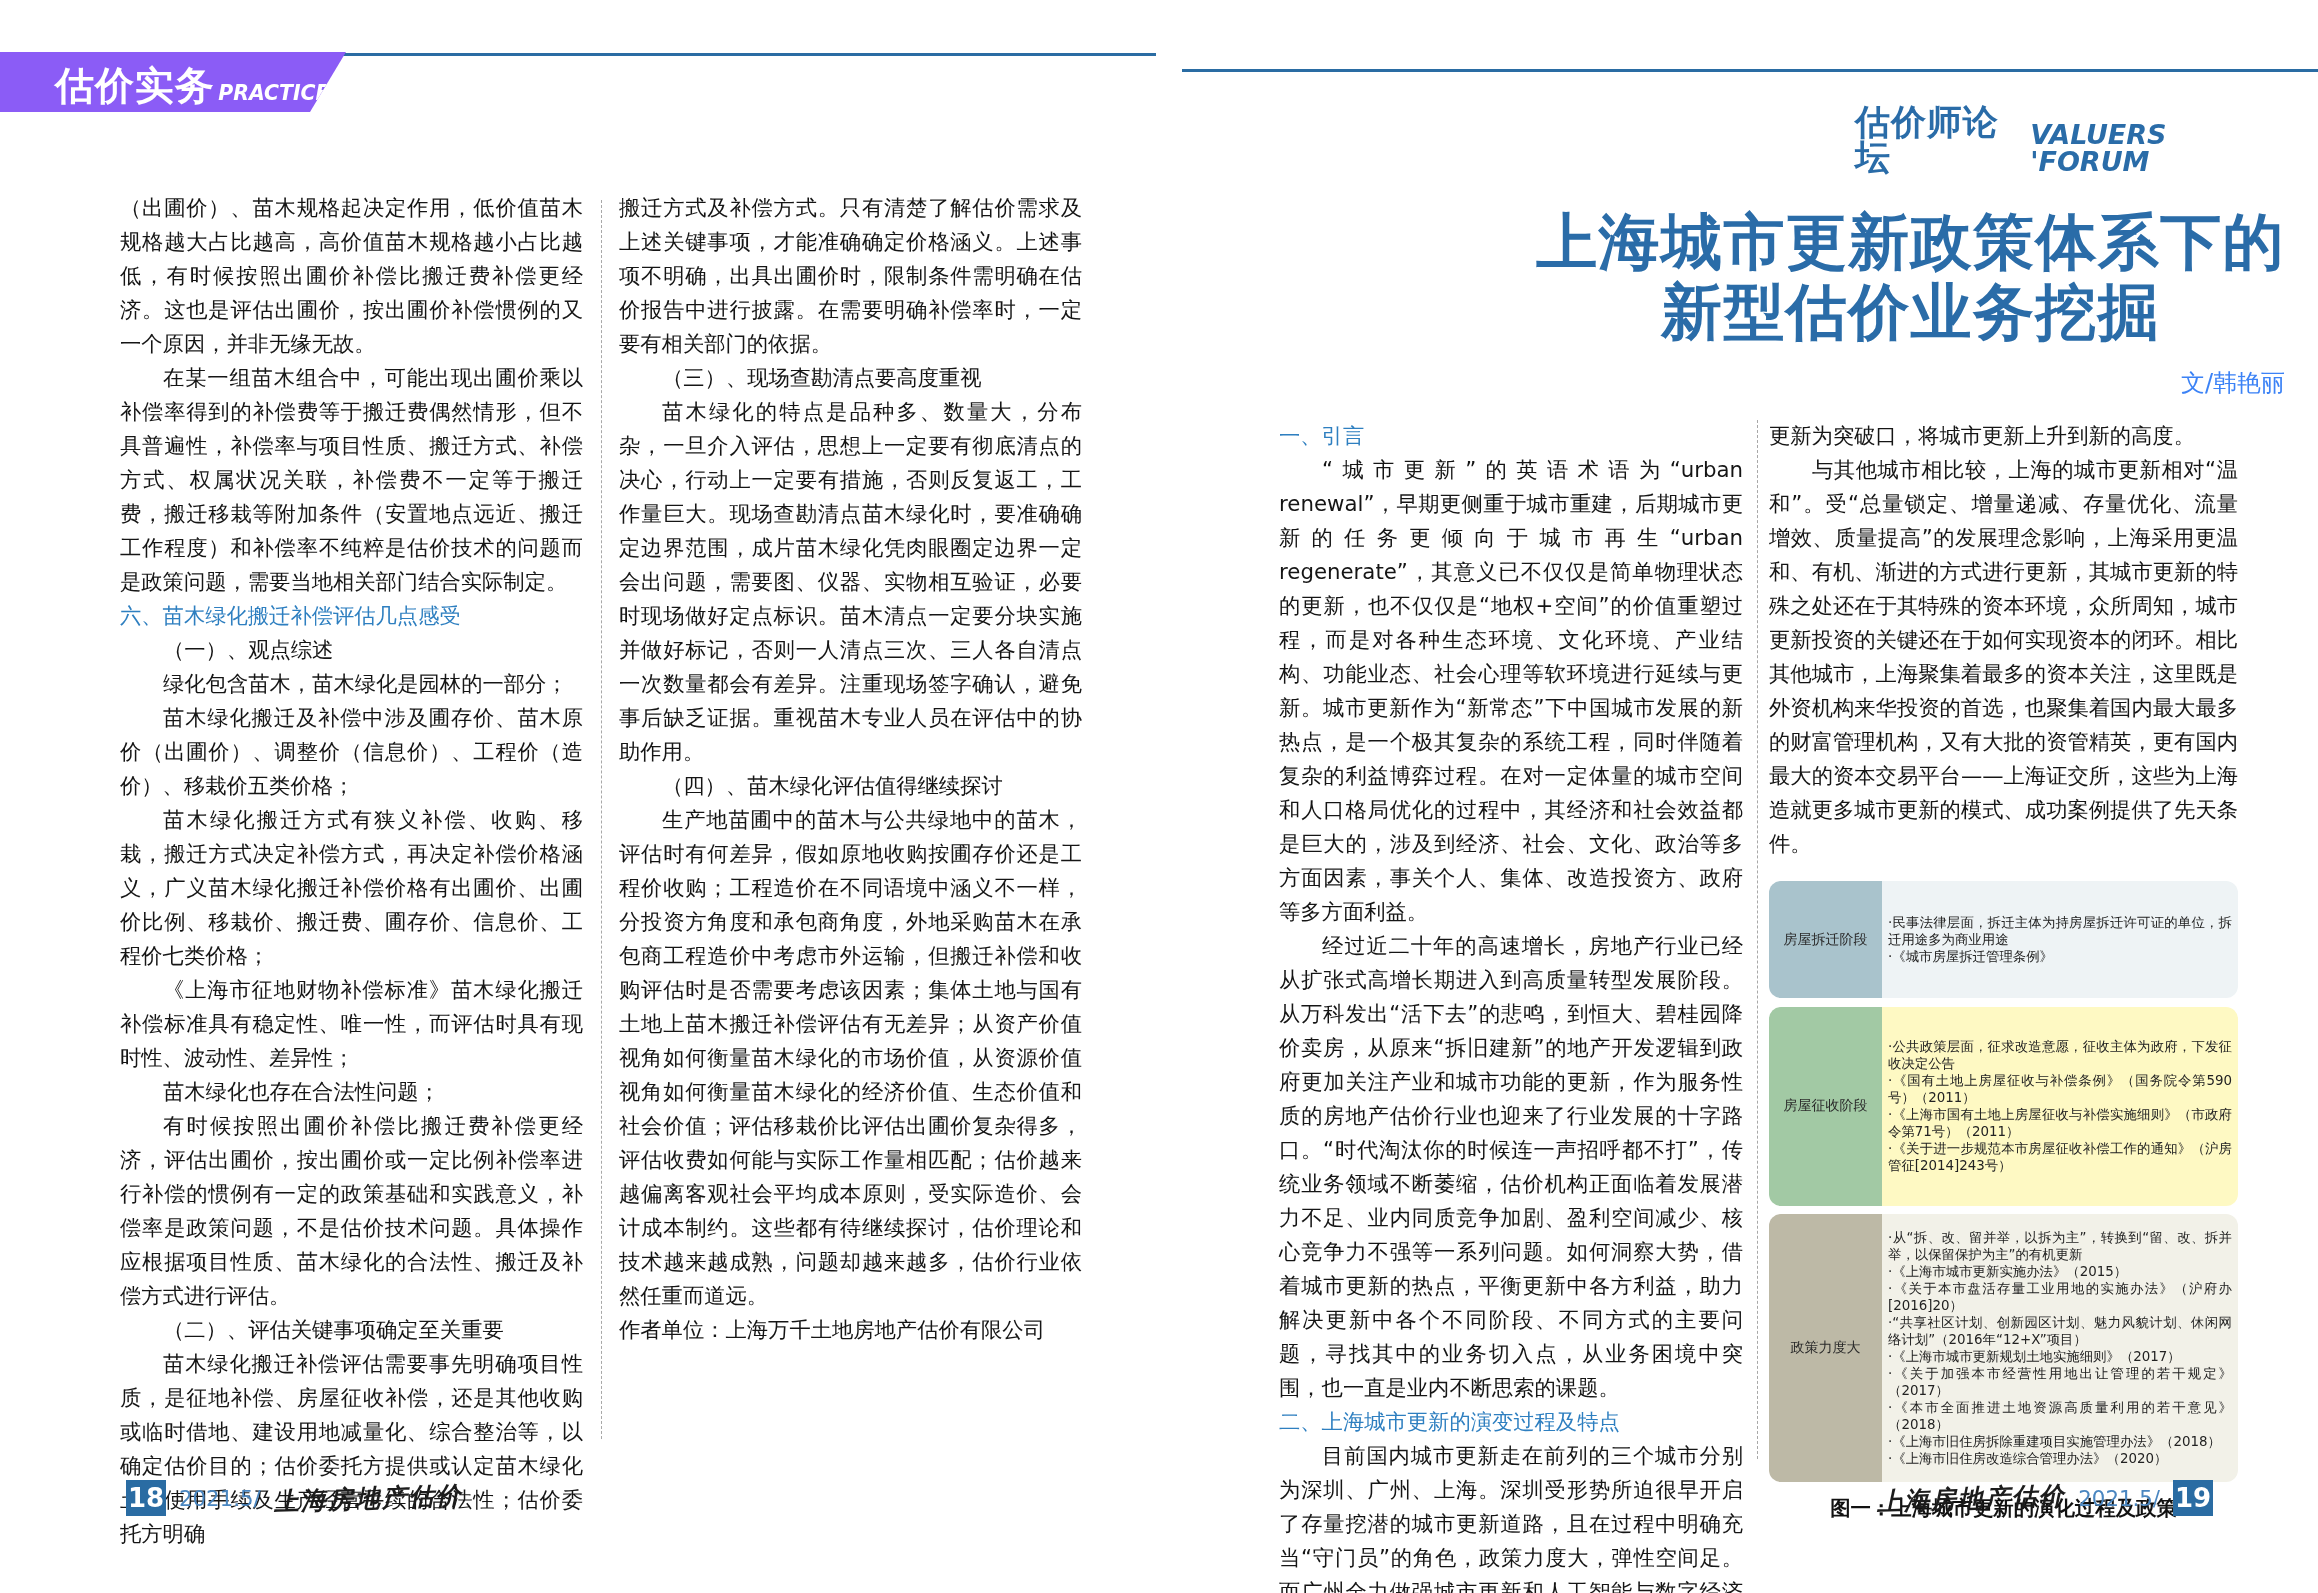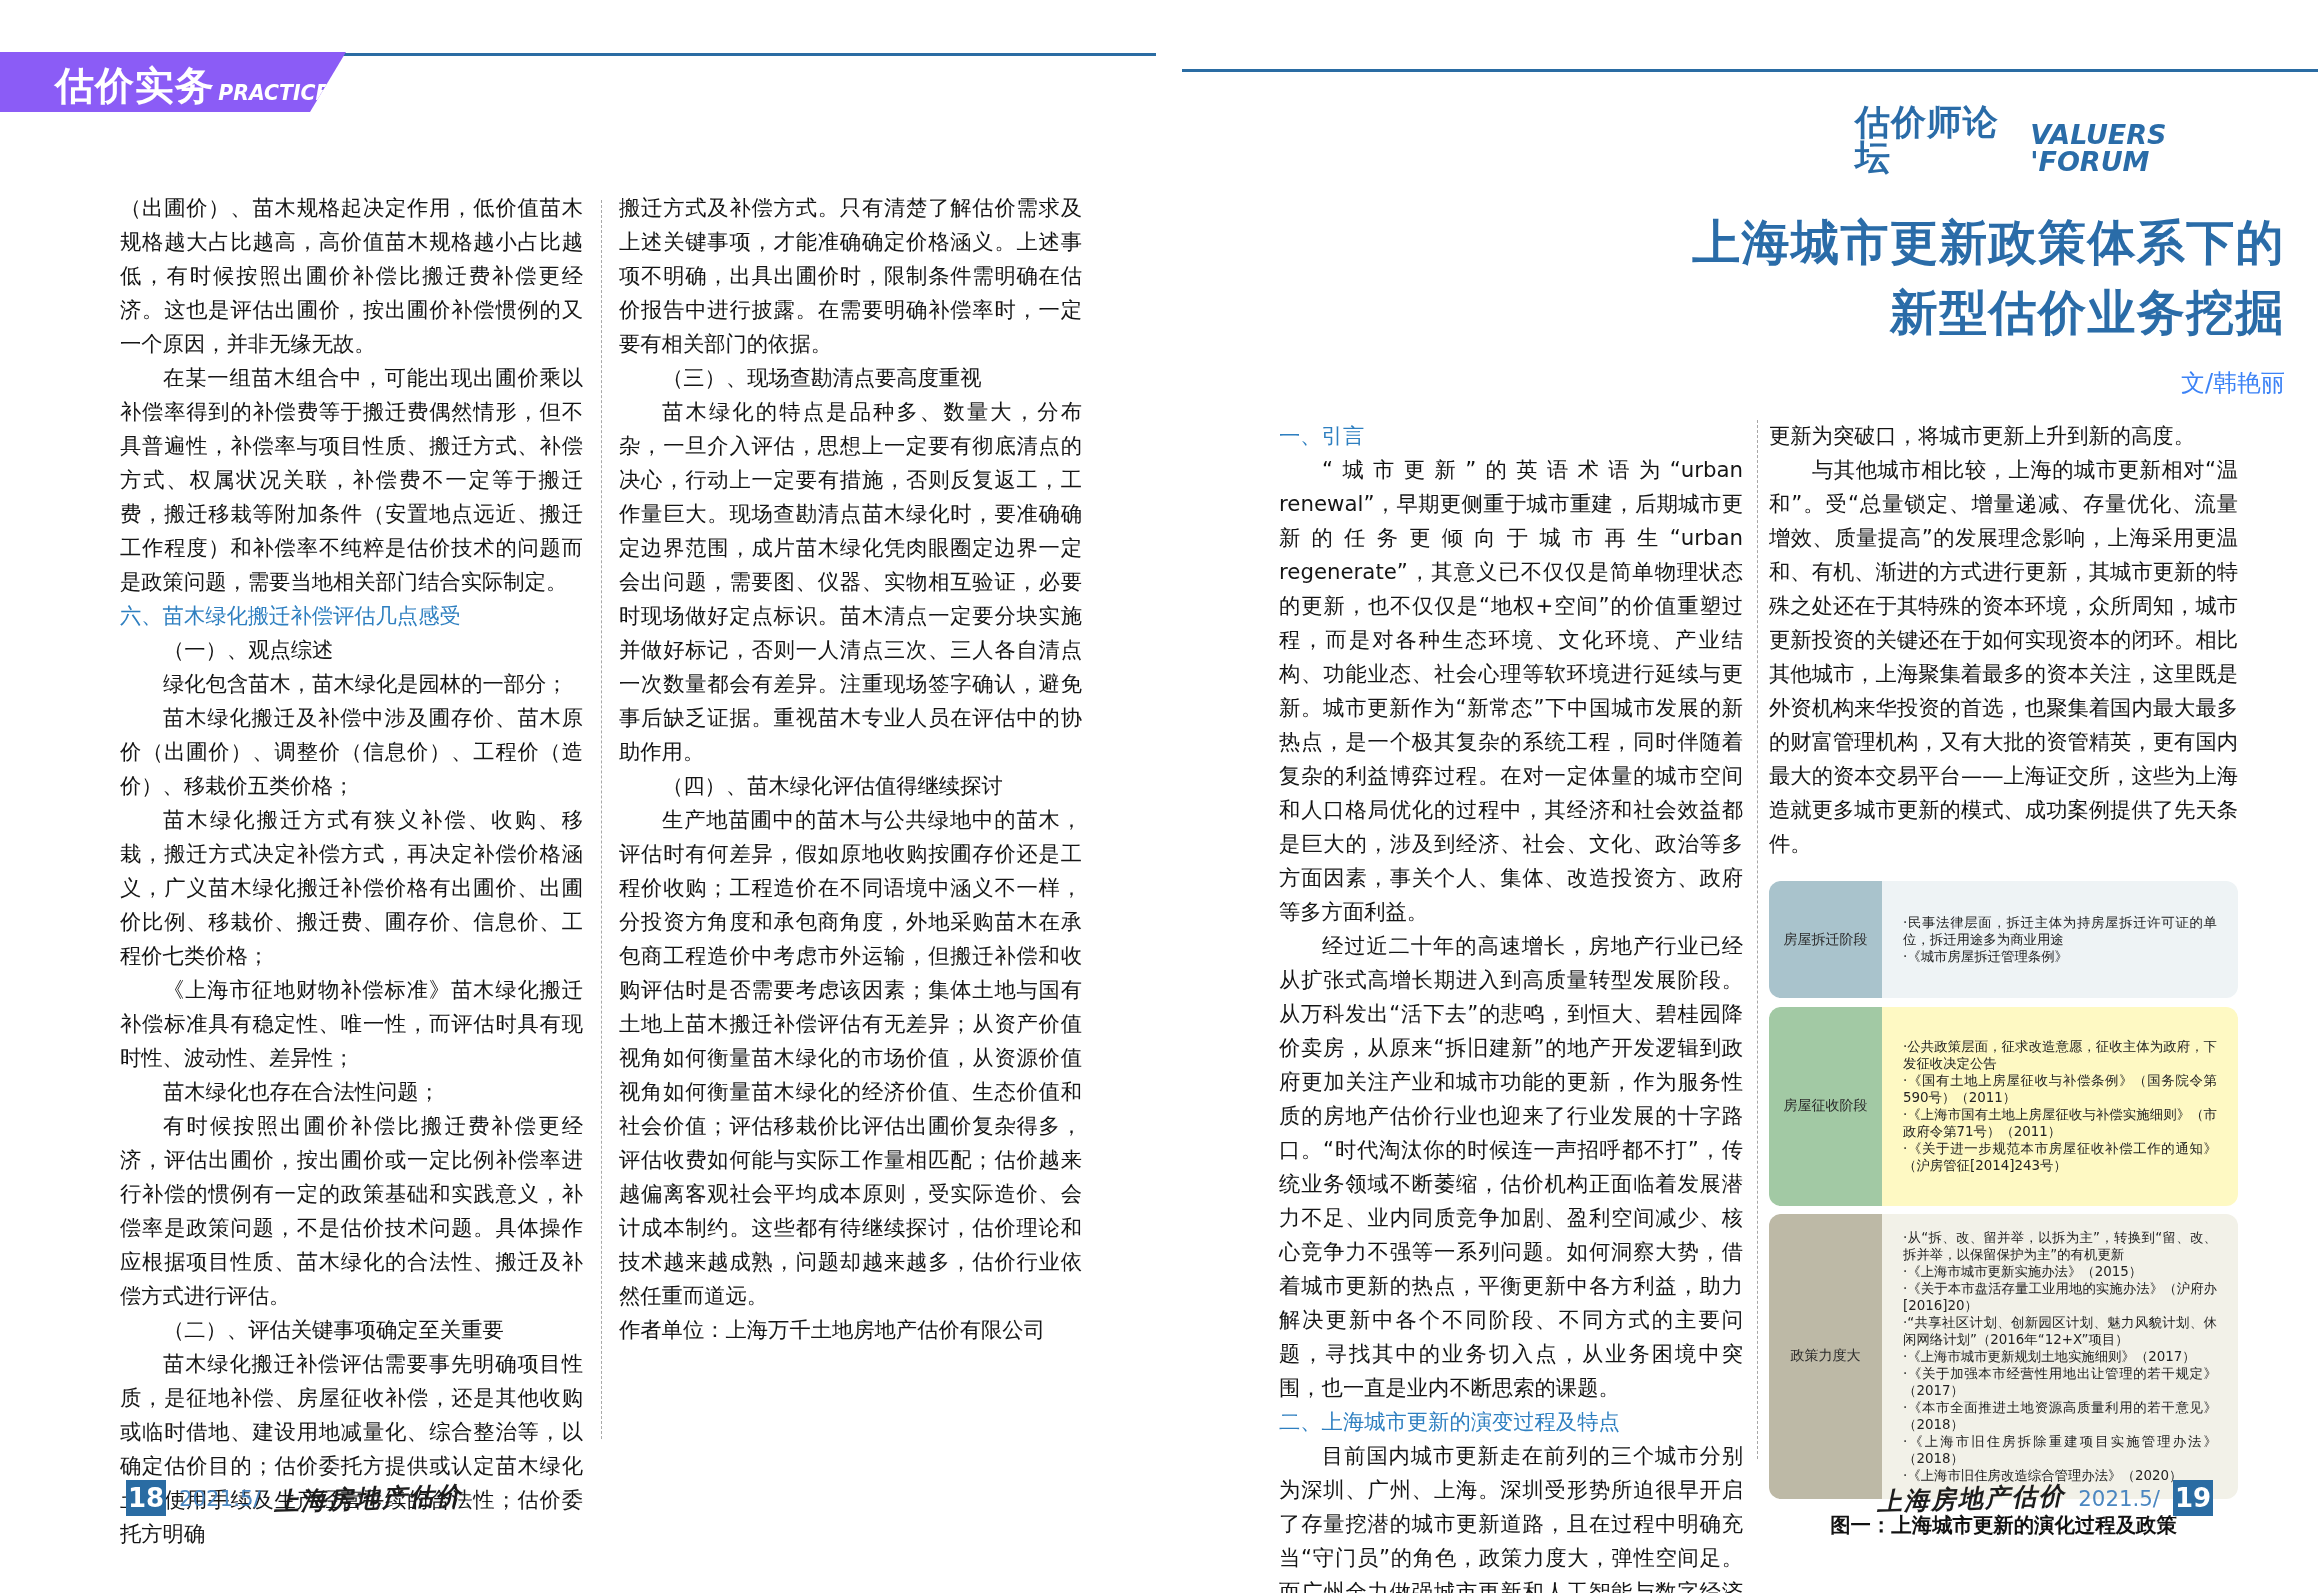--- a/index.html
+++ b/index.html
@@ -16,21 +16,21 @@
     display:flex;align-items:flex-end;padding:0 0 7.4px 55px;box-sizing:border-box;color:#fff;
   }
   .banner .cn{font-size:39px;font-weight:900;line-height:1;letter-spacing:0.9px;}
   .banner .en{font-size:20.4px;font-style:italic;font-weight:700;margin-left:3.7px;line-height:1.05;}
   .r-head{position:absolute;left:1855px;top:105px;width:431px;display:flex;align-items:flex-end;justify-content:flex-end;color:#2a6ca8;}
   .r-head .cn{font-size:35px;font-weight:900;letter-spacing:0.9px;line-height:1;}
   .r-head .en{font-size:27px;font-style:italic;font-weight:700;line-height:1;margin-left:1.9px;}
 
   
   .r-title{position:absolute;right:49px;top:207px;text-align:right;color:#2a6ca8;}
-  .r-title .t{font-size:48px;font-weight:900;line-height:70px;letter-spacing:1.4px;}
+  .r-title .t{font-size:61px;font-weight:900;line-height:70px;letter-spacing:1.4px;text-align:center;}
   .byline{margin-top:19.5px;font-size:24px;color:#3b82f6;font-weight:400;}
 
   
   .col{position:absolute;}
   #lcol1{left:120px;top:191px;width:463px;}
   #lcol2{left:619px;top:191px;width:463px;}
   #rcol1{left:1279px;top:419px;width:464px;}
   #rcol2{left:1769px;top:419px;width:469px;}
   .col p{font-size:21.3px;line-height:34px;text-align:justify;margin:0;font-weight:400;
          text-justify:inter-ideograph;}
@@ -42,21 +42,21 @@
   .div-l{position:absolute;left:601px;top:200px;height:1239px;width:0;border-left:1.4px dashed #a8a8a8;}
   .div-r{position:absolute;left:1757px;top:420px;height:1039px;width:0;border-left:1.4px dashed #a8a8a8;}
 
   
   .fig{margin-top:20.4px;}
   .fig-row{display:flex;border-radius:12px;overflow:hidden;margin-bottom:8.3px;}
   .fig-row.r1{min-height:117px;}
   .fig-row.r2{min-height:199px;}
   .fig-label{flex:0 0 113px;display:flex;align-items:center;justify-content:center;
              font-size:14px;color:#2b2b2b;text-align:center;}
-  .fig-body{flex:1;padding:15px 21px;font-size:13.4px;line-height:17px;color:#222;
+  .fig-body{flex:1;padding:15px 6px;font-size:13.4px;line-height:17px;color:#222;
             display:flex;flex-direction:column;justify-content:center;text-align:justify;}
   .r1 .fig-label{background:#a9c3cc;} .r1 .fig-body{background:#eef3f5;}
   .r2 .fig-label{background:#a2c9a4;} .r2 .fig-body{background:#fef9c3;justify-content:center;}
   .r3 .fig-label{background:#bdb9a6;} .r3 .fig-body{background:#f2f1e8;}
   .fig-caption{text-align:center;font-size:20.4px;font-weight:600;color:#111;margin-top:12px;}
 
   
   .foot{position:absolute;top:1480px;display:flex;align-items:center;gap:13px;}
   .foot-l{left:126px;}
   .foot-r{right:121px;}

